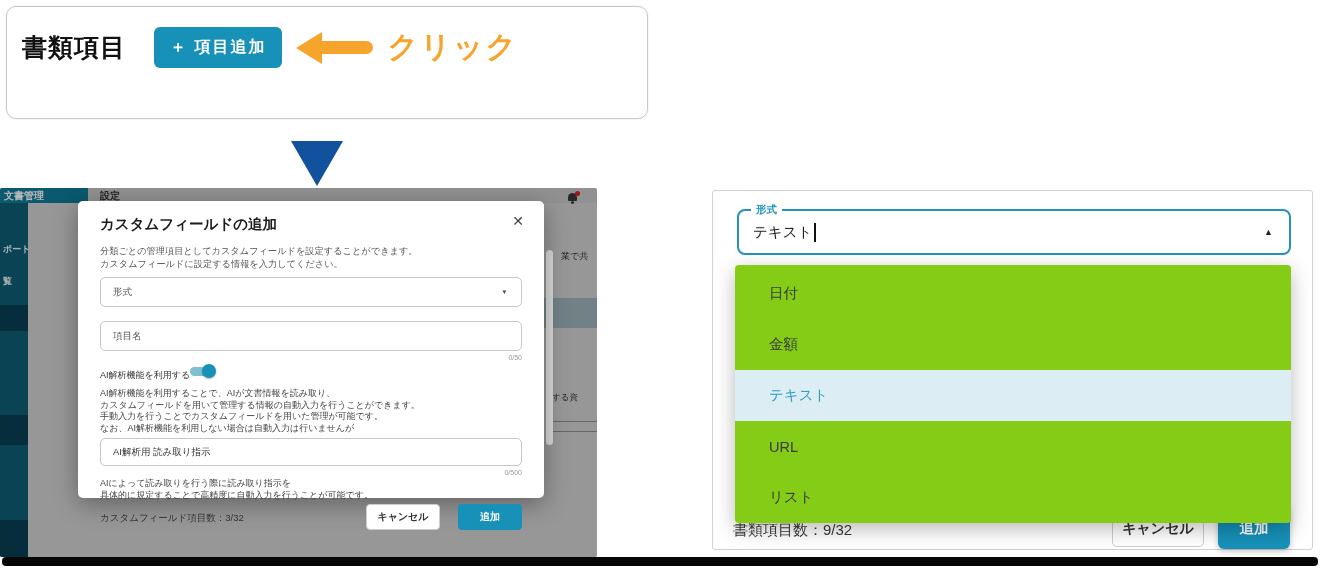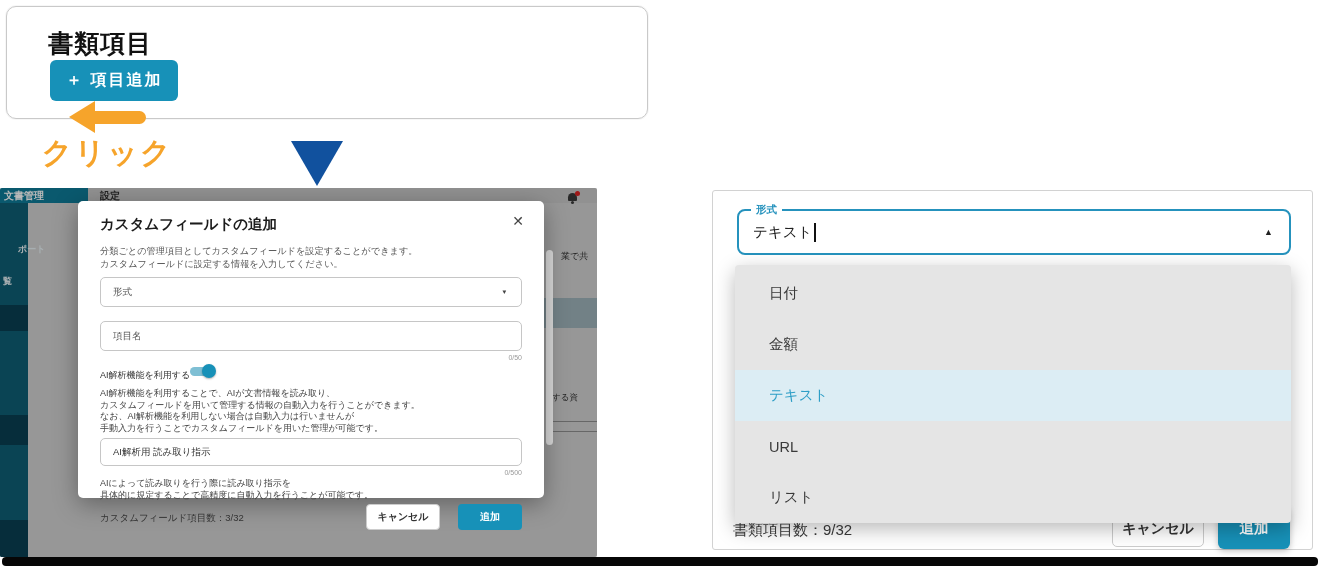--- a/index.html
+++ b/index.html
@@ -2,21 +2,21 @@
 <html><head>
 <meta charset="utf-8">
 <style>
   * { margin:0; padding:0; box-sizing:border-box; }
   html,body { width:1320px; height:568px; background:#ffffff; font-family:"Liberation Sans", sans-serif; }
   .stage { position:absolute; left:0; top:0; width:1320px; height:568px; background:#fff; overflow:hidden; }
 
   
   .anno-card { position:absolute; left:6px; top:6px; width:642px; height:113px; background:#fff;
                border:1px solid #c9c9c9; border-radius:10px; box-shadow:0 0 0 1px rgba(0,0,0,0.03); }
-  .anno-row { position:absolute; left:15px; top:20px; display:flex; align-items:center;flex-direction:column; }
+  .anno-row { position:absolute; left:15px; top:20px; display:flex; align-items:center; }
   .anno-heading { font-size:25px; font-weight:bold; color:#111; letter-spacing:1px; }
   .anno-add-btn { margin-left:28px; background:#1791B8; color:#fff; border:none; border-radius:6px;
                   font-size:16px; font-weight:bold; padding:10px 16px; letter-spacing:2px; cursor:pointer;
                   font-family:"Liberation Sans", sans-serif; }
   .arrow-left { margin-left:14px; display:flex; align-items:center; }
   .arrow-left .head { width:0; height:0; border-top:16px solid transparent; border-bottom:16px solid transparent;
                       border-right:26px solid #F6A42B; }
   .arrow-left .shaft { width:52px; height:13px; background:#F6A42B; border-radius:0 7px 7px 0; margin-left:-1px; }
   .anno-click { margin-left:14px; font-size:30px; font-weight:bold; color:#F6A42B; letter-spacing:2px; }
   .anno-desc { position:absolute; left:12px; top:82px; font-size:18px; color:#1c1c1c; letter-spacing:0.5px; }
@@ -87,21 +87,21 @@
   .text-cursor { display:inline-block; width:1.5px; height:19px; background:#111; margin-left:2px; }
   .mui-caret { position:absolute; right:16px; top:0; height:42px; display:flex; align-items:center;
                font-size:9px; color:#222; }
   .dd-footer-count { position:absolute; left:20px; top:330px; font-size:15px; color:#3a3a3a; }
   .dd-cancel { position:absolute; right:108px; top:320px; width:92px; height:36px; background:#fff;
                border:1px solid #ccc; border-radius:5px; font-size:14px; font-weight:bold; color:#333;
                cursor:pointer; font-family:"Liberation Sans", sans-serif; }
   .dd-add { position:absolute; right:22px; top:316px; width:72px; height:42px; background:#1791B8; border:none;
             border-radius:6px; font-size:14.5px; font-weight:bold; color:#fff; cursor:pointer;
             box-shadow:0 2px 6px rgba(0,0,0,0.25); font-family:"Liberation Sans", sans-serif; }
-  .menu { position:absolute; left:22px; top:74px; width:556px; height:258px; background:#e5e5e5; border-radius:4px;
+  .menu { position:absolute; left:22px; top:74px; width:556px; height:258px; background:#84cc16; border-radius:4px;
           box-shadow:0 6px 20px rgba(0,0,0,0.28); overflow:hidden; padding-top:3px; }
   .menu .opt { height:51px; display:flex; align-items:center; padding-left:34px; font-size:14.5px;
                color:#3a3a3a; cursor:pointer; }
   .menu .opt.selected { background:#DCEDF4; color:#2E9EC6; }
 
   
   .bottom-bar { position:absolute; left:2px; top:557px; width:1316px; height:9px; background:#060606; border-radius:4px; }
 </style>
 </head>
 <body>
@@ -127,21 +127,21 @@
     <div class="topbar">
       <div class="brand-block">文書管理</div>
       <div class="nav-settings">設定</div>
     </div>
     <div class="bell">
       <span class="body"></span>
       <span class="clapper"></span>
       <span class="dot"></span>
     </div>
     <div class="sidebar">
-      <div class="sb-label" style="left:18px; top:40px;text-align:center;">ポート</div>
+      <div class="sb-label" style="left:3px; top:40px;text-align:center;">ポート</div>
       <div class="sb-label" style="left:3px; top:72px;">覧</div>
       <div class="sb-band" style="top:102px; height:26px;"></div>
       <div class="sb-band" style="top:212px; height:30px;"></div>
       <div class="sb-band" style="top:317px; height:37px;"></div>
     </div>
     <div class="bg-text" style="left:561px; top:62px;">業で共</div>
     <div class="bg-band" style="top:110px;"></div>
     <div class="bg-text" style="left:552px; top:204px; font-size:8.5px;">する資</div>
     <div class="bg-line" style="top:233px;"></div>
     <div class="bg-line" style="top:243px;"></div>
@@ -166,22 +166,22 @@
 
       <div class="m-toggle-label">AI解析機能を利用する</div>
       <div class="m-switch">
         <span class="track"></span>
         <span class="knob"></span>
       </div>
 
       <div class="m-ai-desc">
         <div>AI解析機能を利用することで、AIが文書情報を読み取り、</div>
         <div>カスタムフィールドを用いて管理する情報の自動入力を行うことができます。</div>
+        <div>手動入力を行うことでカスタムフィールドを用いた管理が可能です。</div>
         <div>なお、AI解析機能を利用しない場合は自動入力は行いませんが</div>
-        <div>手動入力を行うことでカスタムフィールドを用いた管理が可能です。</div>
       </div>
 
       <div class="m-field" style="top:237px; height:28px;">
         <span class="ph" style="color:#333;">AI解析用 読み取り指示</span>
       </div>
       <div class="m-counter" style="top:268px;">0/500</div>
 
       <div class="m-note">
         <div>AIによって読み取りを行う際に読み取り指示を</div>
         <div>具体的に規定することで高精度に自動入力を行うことが可能です。</div>

